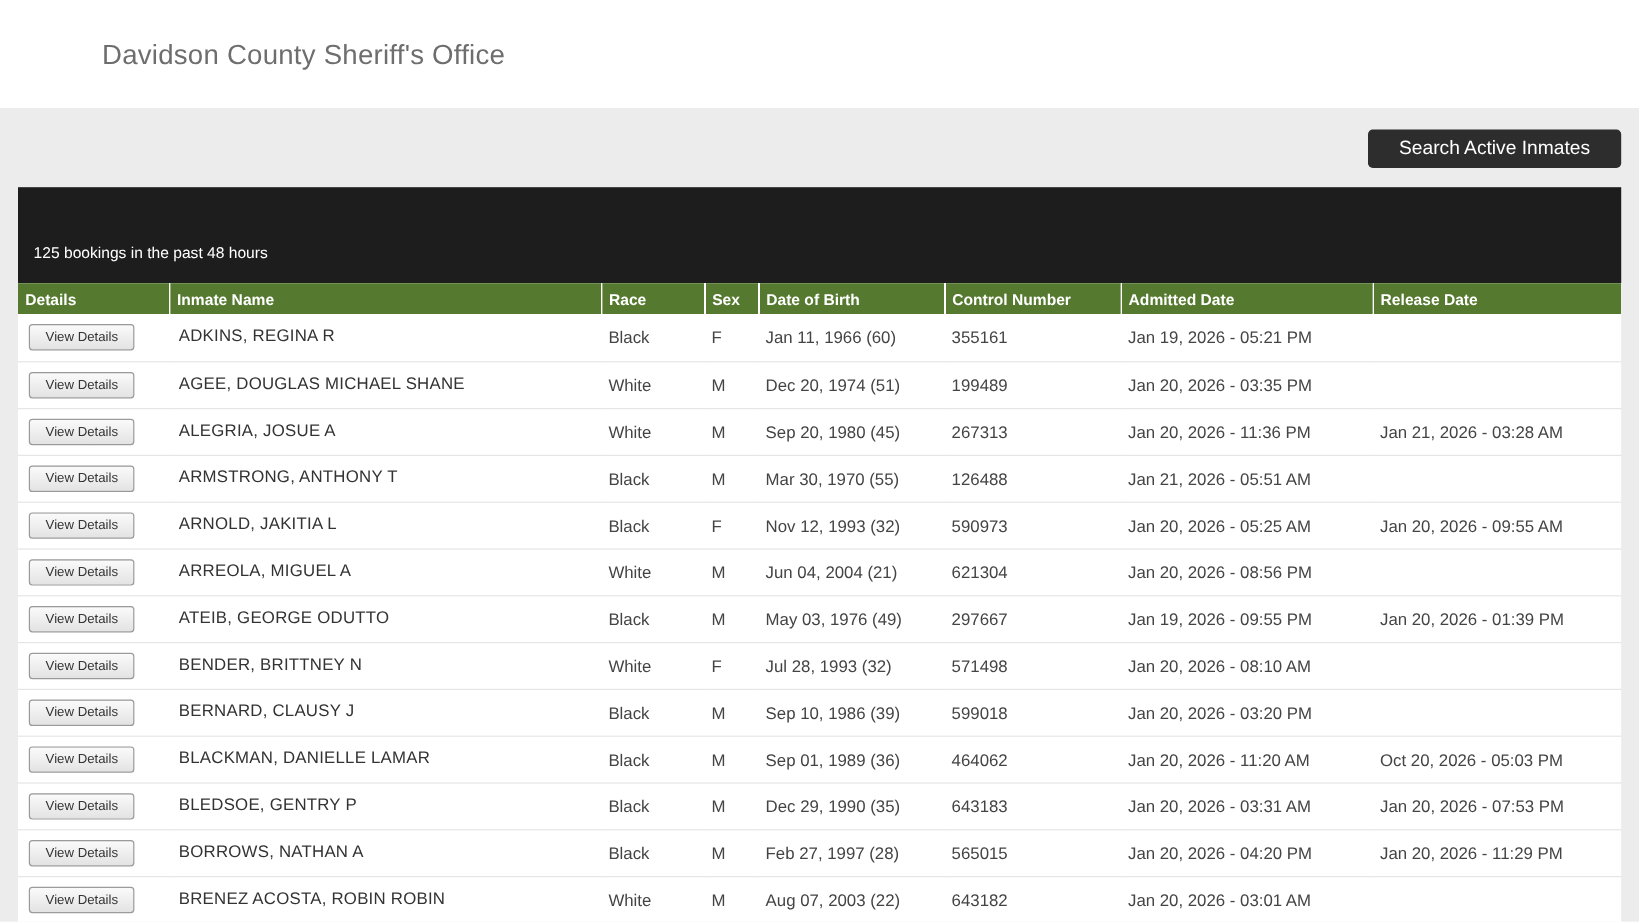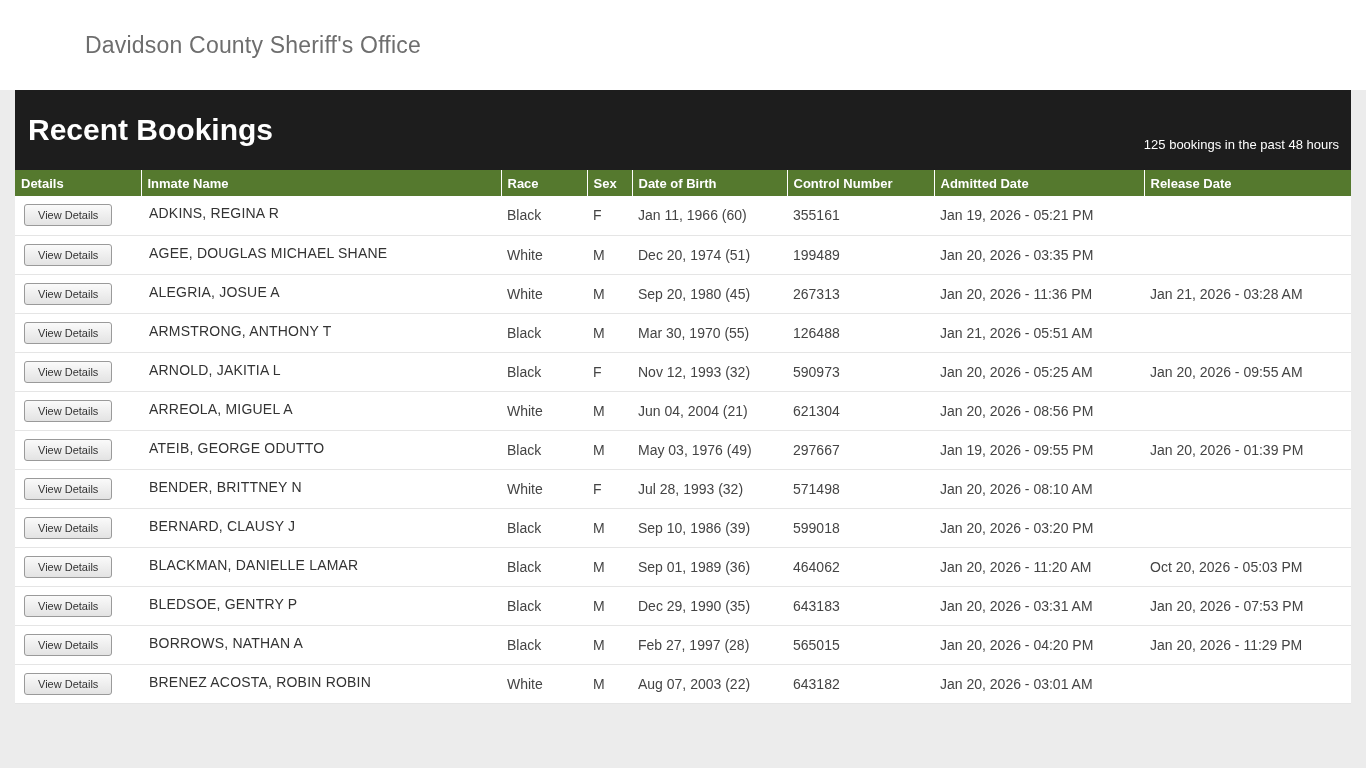--- a/index.html
+++ b/index.html
@@ -114,23 +114,25 @@
 </style>
 </head>
 <body>
 
 <header class="top-header">
   <div class="site-title">Davidson County Sheriff's Office</div>
 </header>
 
 <div class="content">
 
+  <div class="search-row">
+    <button class="search-btn">Search Active Inmates</button>
+  </div>
 
   <div class="bookings-bar">
-    <div class="bookings-title">Recent Bookings</div>
     <div class="bookings-subtitle">125 bookings in the past 48 hours</div>
   </div>
 
   <table>
     <colgroup>
       <col style="width:126px">
       <col style="width:360px">
       <col style="width:86px">
       <col style="width:45px">
       <col style="width:155px">

